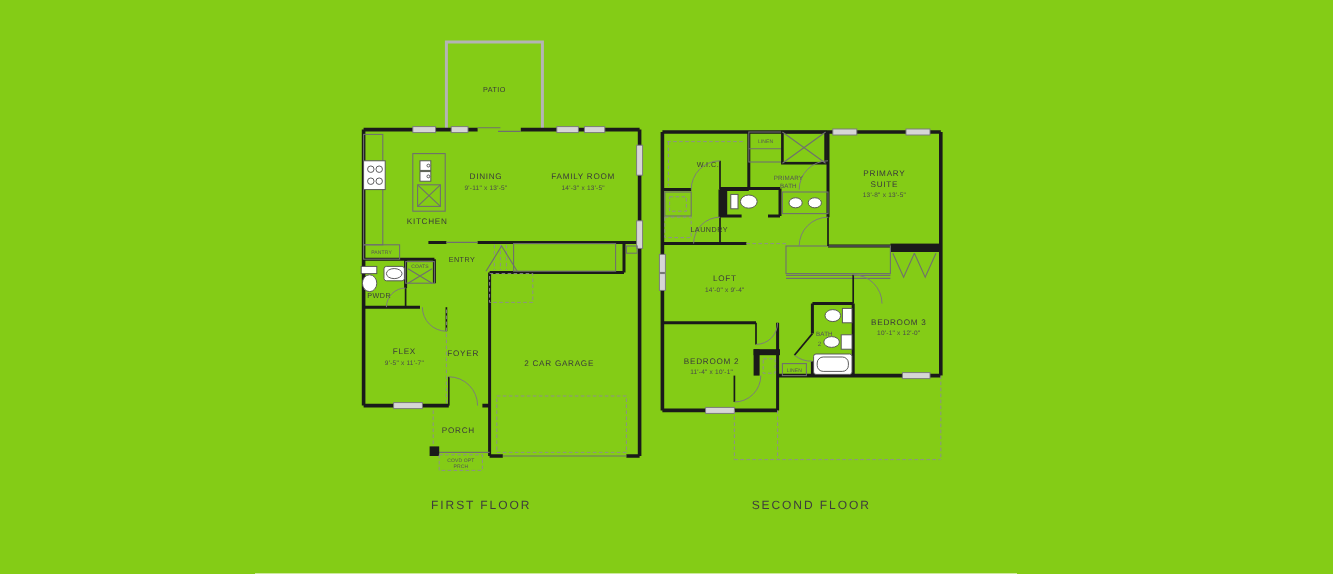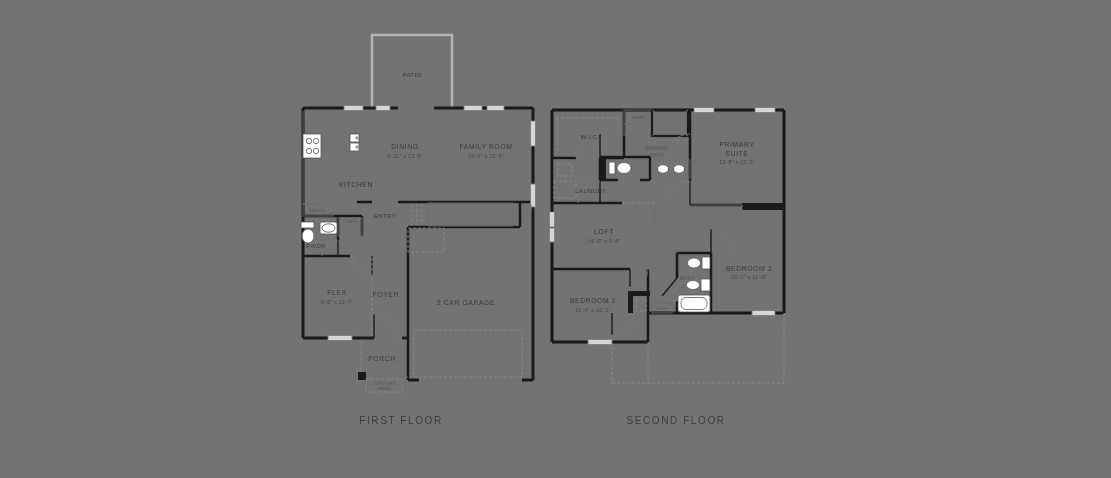--- a/index.html
+++ b/index.html
@@ -1,16 +1,16 @@
 <!DOCTYPE html>
 <html><head>
 <meta charset="utf-8">
 <style>
   html,body { margin:0; padding:0; background:#ffffff; }
-  .stage { position:relative; width:1111px; height:478px; background:#737373; overflow:hidden; }
+  .stage { position:relative; width:1111px; height:478px; background:#84cc16; overflow:hidden; }
   svg { position:absolute; left:0; top:0; }
   text { font-family:"Liberation Sans", sans-serif; fill:#3a3a3a; }
   .room-label { font-size:6.8px; letter-spacing:0.6px; }
   .small-label { font-size:6px; letter-spacing:0.4px; }
   .dims { font-size:5.4px; letter-spacing:0.2px; fill:#4a4a4a; }
   .tiny { font-size:4.2px; letter-spacing:0.1px; fill:#555; }
   .floor-title { font-size:10px; letter-spacing:1.6px; fill:#3d3d3d; }
   .wall  { stroke:#1a1a1a; fill:none; }
   .thin  { stroke:#6f6f6f; stroke-width:0.9; fill:none; }
   .fixt  { stroke:#565656; stroke-width:0.8; fill:#ffffff; }

